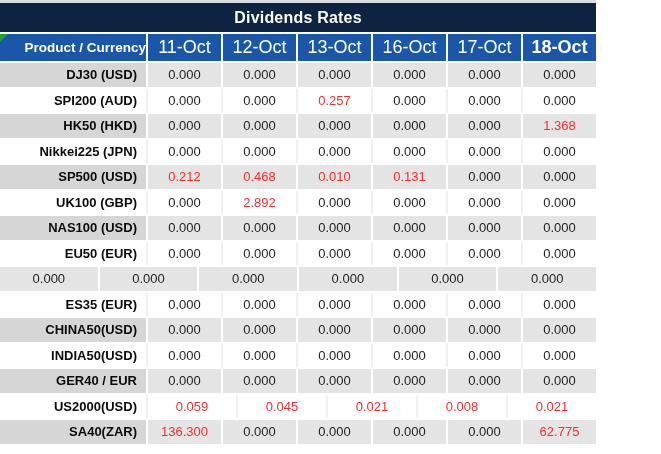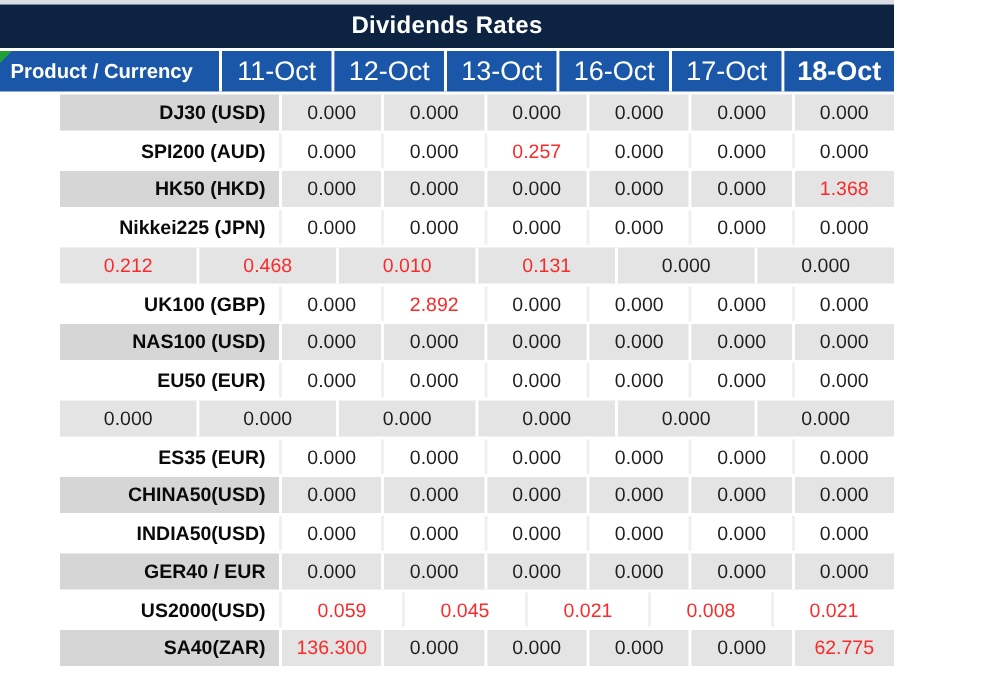--- a/index.html
+++ b/index.html
@@ -38,38 +38,37 @@
   .header-cell{
     background:var(--header-bg);
     color:#FFFFFF;
     display:flex;align-items:center;justify-content:center;
     font-size:18px;
     border-right:2px solid #FFFFFF;
   }
   .header-cell:last-child{border-right:none;font-weight:bold;}
   .header-cell.product{
     width:148px;flex:none;
-    justify-content:flex-start;
+    justify-content:flex-end;
     padding-left:7px;
     font-weight:bold;
     font-size:13.5px;
     position:relative;
   }
   .header-cell.date{flex:1;}
   .corner-flag{
     position:absolute;top:0;left:0;
     width:0;height:0;
     border-top:8px solid var(--green-flag);
     border-right:8px solid transparent;
   }
   .row{
     display:flex;height:25.5px;
     border-bottom:2px solid #FFFFFF;
     background:#FFFFFF;
-    margin-left:40px;
   }
   .cell{
     display:flex;align-items:center;
     font-size:13px;
     color:var(--value-text);
     border-right:2px solid #F0F0F0;
   }
   .cell:last-child{border-right:none;}
   .label-cell{
     width:148px;flex:none;
@@ -142,20 +141,21 @@
       <div class="cell label-cell">Nikkei225 (JPN)</div>
 
     <div class="cell value-cell">0.000</div>
         <div class="cell value-cell">0.000</div>
         <div class="cell value-cell">0.000</div>
         <div class="cell value-cell">0.000</div>
         <div class="cell value-cell">0.000</div>
         <div class="cell value-cell">0.000</div>
       </div>
       <div class="row striped">
+      <div class="cell label-cell">SP500 (USD)</div>
 
     <div class="cell value-cell red">0.212</div>
         <div class="cell value-cell red">0.468</div>
         <div class="cell value-cell red">0.010</div>
         <div class="cell value-cell red">0.131</div>
         <div class="cell value-cell">0.000</div>
         <div class="cell value-cell">0.000</div>
       </div>
       <div class="row">
       <div class="cell label-cell">UK100 (GBP)</div>

